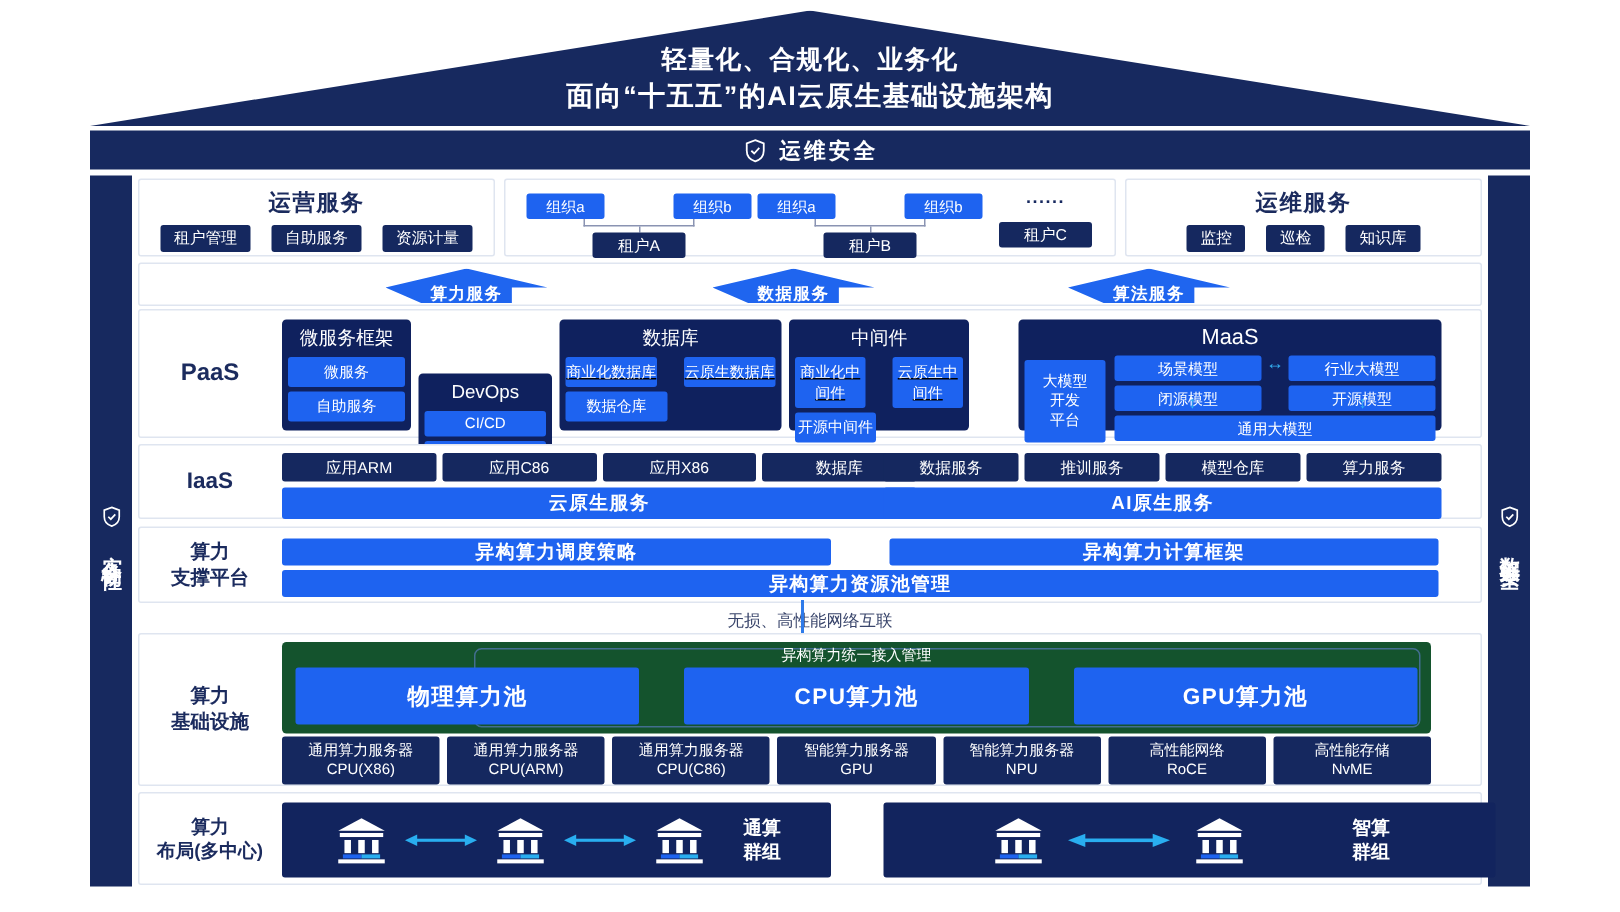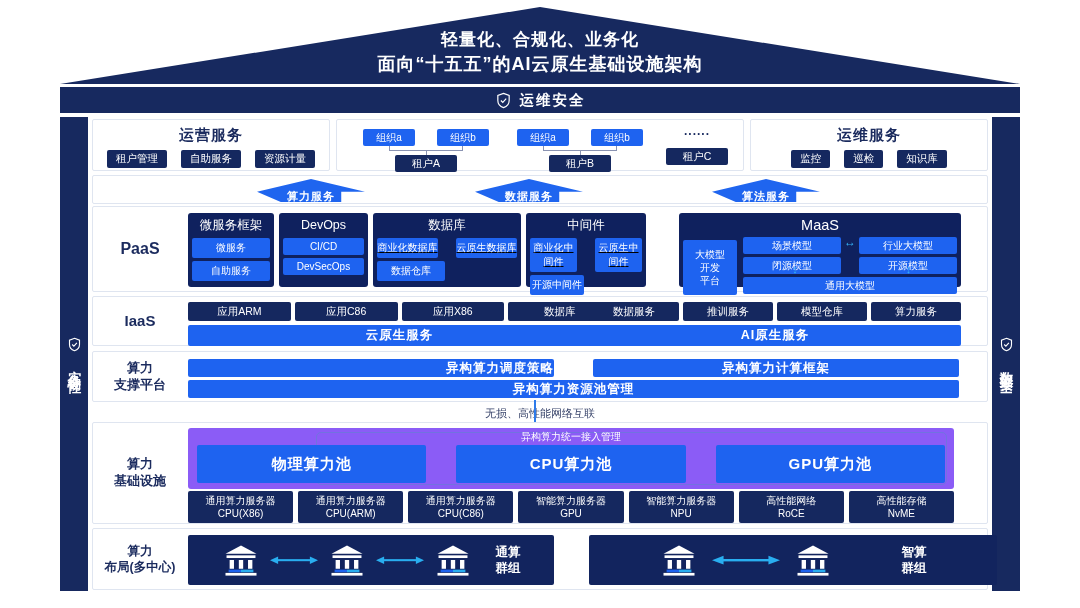--- a/index.html
+++ b/index.html
@@ -30,21 +30,21 @@
 
   .chip{background:#15285F;color:#fff;border-radius:2px;text-align:center;}
   .bchip{background:#1E63F0;color:#fff;border-radius:2px;text-align:center;}
 
   
   .svc-title{margin-top:6px;text-align:center;color:#1B2B5E;font-weight:bold;font-size:15px;letter-spacing:1px;}
   .svc-chips{display:flex;justify-content:center;gap:14px;margin-top:5px;}
   .svc-chips .chip{font-size:10.5px;padding:2px 9px;}
 
   .tgroup{position:absolute;top:0;width:150px;height:52px;}
-  .orgrow{display:flex;justify-content:center;gap:22px;margin-top:9px;}
+  .orgrow{display:flex;justify-content:space-between;gap:22px;margin-top:9px;}
   .org{width:52px;font-size:10px;padding:1.5px 0;}
   .conn{width:74px;height:5px;margin:0 auto;border-left:1px solid #8A93B2;border-right:1px solid #8A93B2;border-bottom:1px solid #8A93B2;box-sizing:border-box;}
   .stub{width:1px;height:4px;background:#8A93B2;margin:0 auto;}
   .tenant{width:62px;font-size:10.5px;padding:1.5px 0;margin:0 auto;}
   .tenC{position:absolute;top:0;left:326px;width:68px;height:52px;}
   .dots{text-align:center;color:#17295F;font-weight:bold;font-size:12px;letter-spacing:1px;margin-top:4px;}
   .tenC .tenant{position:absolute;left:3px;top:28px;}
 
   
   .uparrow{position:absolute;top:3px;width:108px;height:23px;background:#1F65EF;
@@ -70,21 +70,21 @@
   .igroup{position:absolute;top:5px;}
   .ichips{display:flex;gap:4px;} .ichips .chip{flex:1;font-size:10.5px;padding:2.5px 0;}
   .ibar{margin-top:4px;font-weight:bold;font-size:12.5px;padding:2px 0;letter-spacing:1px;}
 
   
   .sbar{position:absolute;height:18px;line-height:18px;font-weight:bold;font-size:12.5px;letter-spacing:1px;}
   .netnote{position:absolute;left:0;width:1080px;text-align:center;color:#39456B;font-size:11px;}
   .connline{position:absolute;width:2px;background:#2E7BEA;}
 
   
-  .infra-box{position:absolute;left:95px;top:5px;width:766px;height:61px;background:#8b5cf6;border-radius:3px;}
+  .infra-box{position:absolute;left:95px;top:5px;width:766px;height:61px;background:#14532d;border-radius:3px;}
   .infra-outline{position:absolute;left:128px;top:4px;right:7px;bottom:4px;border:1px solid rgba(98,128,210,.6);border-radius:5px;}
   .infra-hd{position:absolute;left:0;top:2px;width:100%;text-align:center;color:#fff;font-size:10px;}
   .pools{position:absolute;left:9px;right:9px;top:17px;height:38px;display:flex;gap:30px;}
   .pool{flex:1;display:flex;align-items:center;justify-content:center;font-weight:bold;font-size:15px;letter-spacing:1px;}
   .srvrow{position:absolute;left:95px;width:766px;top:68px;display:flex;gap:5px;}
   .srv{flex:1;font-size:10px;line-height:1.3;padding:3px 0;}
 
   
   .lbox{position:absolute;top:6px;height:50px;background:#122550;background:#12245E;border-radius:2px;
         display:flex;align-items:center;justify-content:center;}
@@ -181,21 +181,21 @@
 
   <div class="panel" style="left:92px;top:206px;width:896px;height:86px;">
     <div class="gutter" style="font-size:16px;">PaaS</div>
 
     <div class="pgroup" style="left:95px;width:86px;">
       <div class="hd">微服务框架</div>
       <div class="bchip">微服务</div>
       <div class="bchip">自助服务</div>
     </div>
 
-    <div class="pgroup" style="left:186px;width:89px;">
+    <div class="pgroup" style="left:186px;width:89px;margin-top:36px;">
       <div class="hd">DevOps</div>
       <div class="bchip">CI/CD</div>
       <div class="bchip">DevSecOps</div>
     </div>
 
     <div class="pgroup" style="left:280px;width:148px;">
       <div class="hd">数据库</div>
       <div class="two">
         <div class="bchip">商业化数据库</div>
         <div class="bchip">云原生数据库</div>
@@ -261,21 +261,21 @@
       </div>
       <div class="bchip ibar">AI原生服务</div>
     </div>
   </div>
 
   <div class="panel" style="left:92px;top:351px;width:896px;height:51px;">
     <div class="gutter" style="font-size:13px;">
       <span>算力</span>
       <span>支撑平台</span>
     </div>
-    <div class="bchip sbar" style="left:95px;top:7px;width:366px;text-align:right;">异构算力调度策略</div>
+    <div class="bchip sbar" style="left:95px;top:7px;width:366px;">异构算力调度策略</div>
     <div class="bchip sbar" style="left:500px;top:7px;width:366px;">异构算力计算框架</div>
     <div class="bchip sbar" style="left:95px;top:28px;width:771px;">异构算力资源池管理</div>
   </div>
 
   <div class="netnote" style="top:406px;">无损、高性能网络互联</div>
   <div class="connline" style="left:534px;top:400px;height:27px;"></div>
 
   <div class="panel" style="left:92px;top:422px;width:896px;height:102px;">
     <div class="gutter" style="font-size:13px;">
       <span>算力</span>

